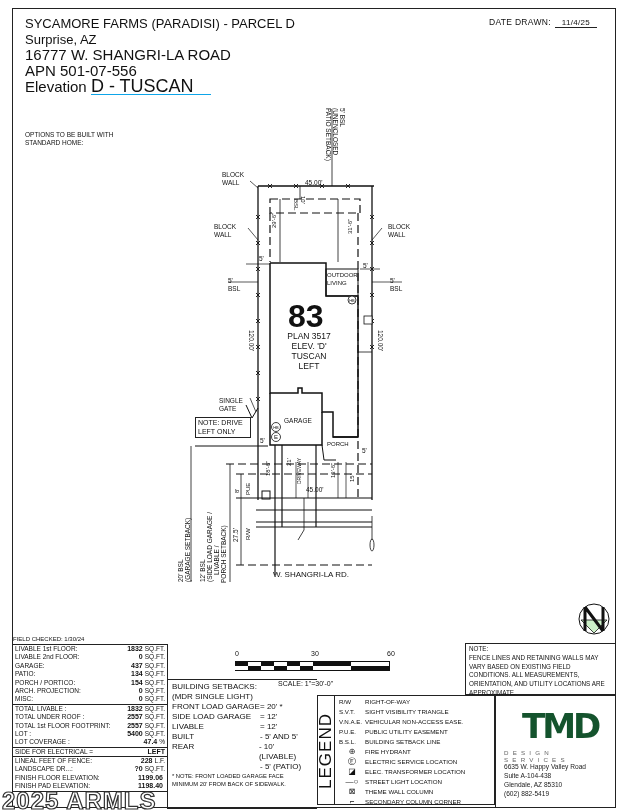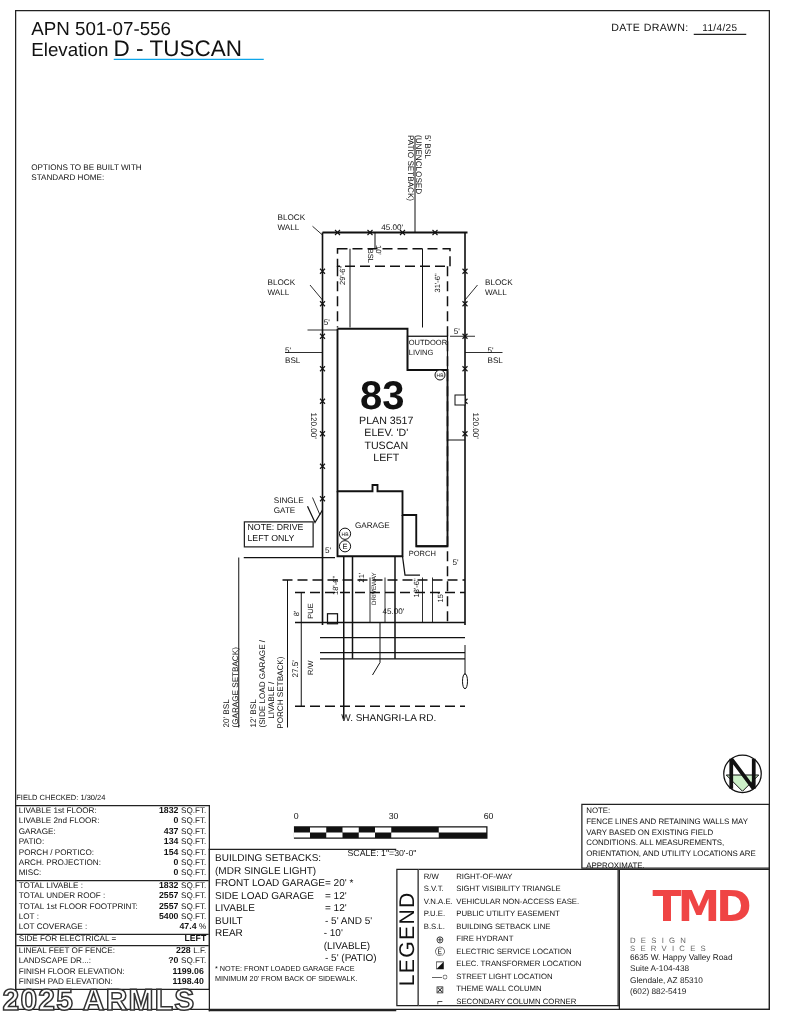--- a/index.html
+++ b/index.html
@@ -28,35 +28,38 @@
   .setbacks .r span:first-child { width:88px; }
   .setbacks .small { font-size:5.8px; line-height:7.5px; margin-top:1px; }
   .legend-title { position:absolute; left:317px; top:695px; width:18px; height:110px; border:1px solid #222; box-sizing:border-box; }
   .legend-title span { position:absolute; left:-38px; top:45px; transform:rotate(-90deg); font-size:17px; letter-spacing:1px; width:92px; text-align:center; }
   .legend { position:absolute; left:335px; top:695px; width:160px; height:110px; border:1px solid #222; border-left:none; box-sizing:border-box; font-size:6.2px; }
   .legend .li { display:flex; height:10px; line-height:10px; }
   .legend .k { width:26px; padding-left:4px; text-align:left; }
   .legend .ic { width:26px; padding-left:4px; text-align:center; font-size:8px; }
   .note-box { position:absolute; left:465px; top:643px; width:151px; height:52px; border:1px solid #222; box-sizing:border-box; font-size:6.3px; line-height:8.8px; padding:1px 3px; }
   .tmd { position:absolute; left:495px; top:695px; width:121px; height:113px; border:1px solid #222; box-sizing:border-box; }
-  .tmd .logo { position:absolute; left:26px; top:10px; font-size:34px; font-weight:bold; color:#ef4444; letter-spacing:-3px; font-family:"DejaVu Sans", sans-serif; }
+  .tmd .logo { position:absolute; left:26px; top:10px; font-size:34px; font-weight:bold; color:#14532d; letter-spacing:-3px; font-family:"DejaVu Sans", sans-serif; }
   .tmd .sub { position:absolute; left:8px; top:53px; font-size:6.2px; letter-spacing:4.2px; color:#666; }
   .tmd .addr { position:absolute; left:8px; top:66px; font-size:6.6px; line-height:9px; color:#222; }
   .scale { position:absolute; left:235px; top:650px; width:158px; }
   .scale .nums { position:relative; height:10px; font-size:7px; }
   .scale .cap { position:absolute; top:30px; left:43px; font-size:7px; white-space:nowrap; }
   .watermark { position:absolute; left:2px; top:787px; font-size:24px; color:#fff; -webkit-text-stroke:1.2px #333; font-weight:bold; letter-spacing:1px; }
   .north { position:absolute; left:577px; top:602px; }
 </style>
 </head>
 <body>
 
 <div class="sheet"></div>
 
 <div class="hdr">
+  <div>SYCAMORE FARMS (PARADISI) - PARCEL D</div>
+  <div>Surprise, AZ</div>
+  <div class="big">16777 W. SHANGRI-LA ROAD</div>
   <div class="big">APN  501-07-556</div>
   <div class="big"><span>Elevation</span> <span class="u2">D - TUSCAN</span></div>
 </div>
 <div class="opts">
   <div>OPTIONS TO BE BUILT WITH</div>
   <div>STANDARD HOME:</div>
 </div>
 <div class="date"><span>DATE  DRAWN:</span><span class="v">11/4/25</span></div>
 
 <svg class="plan" width="628" height="811">

